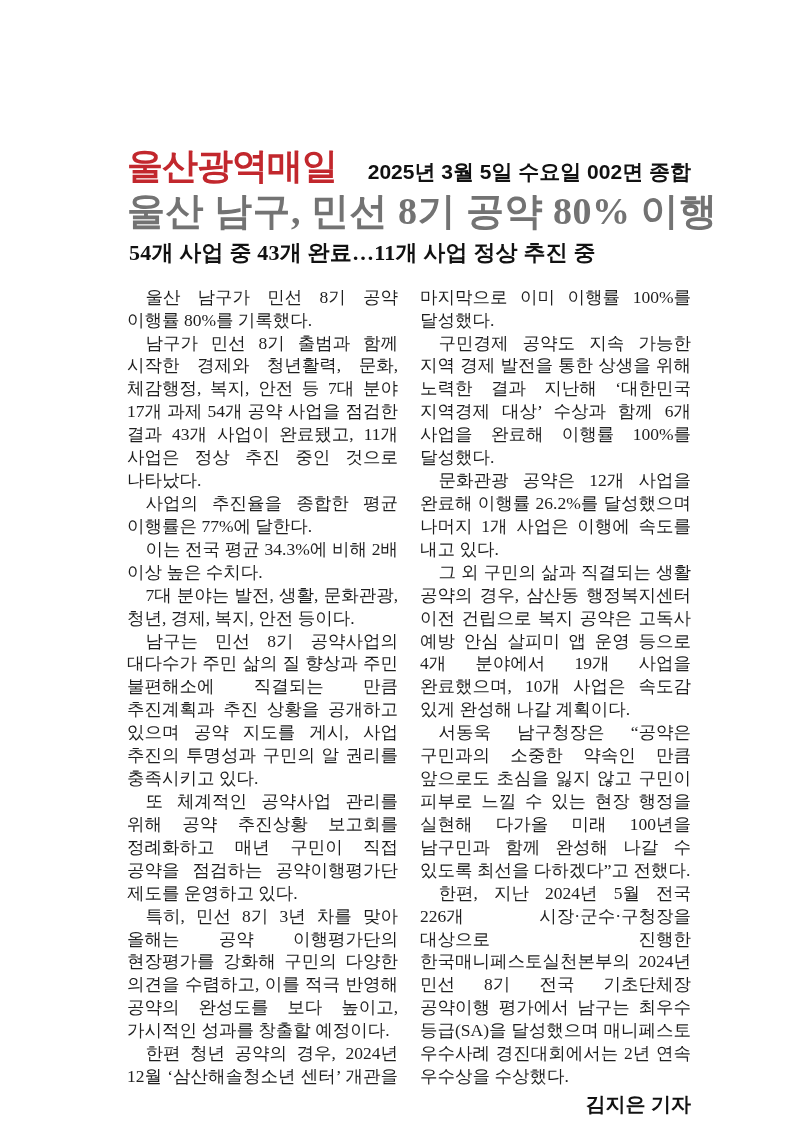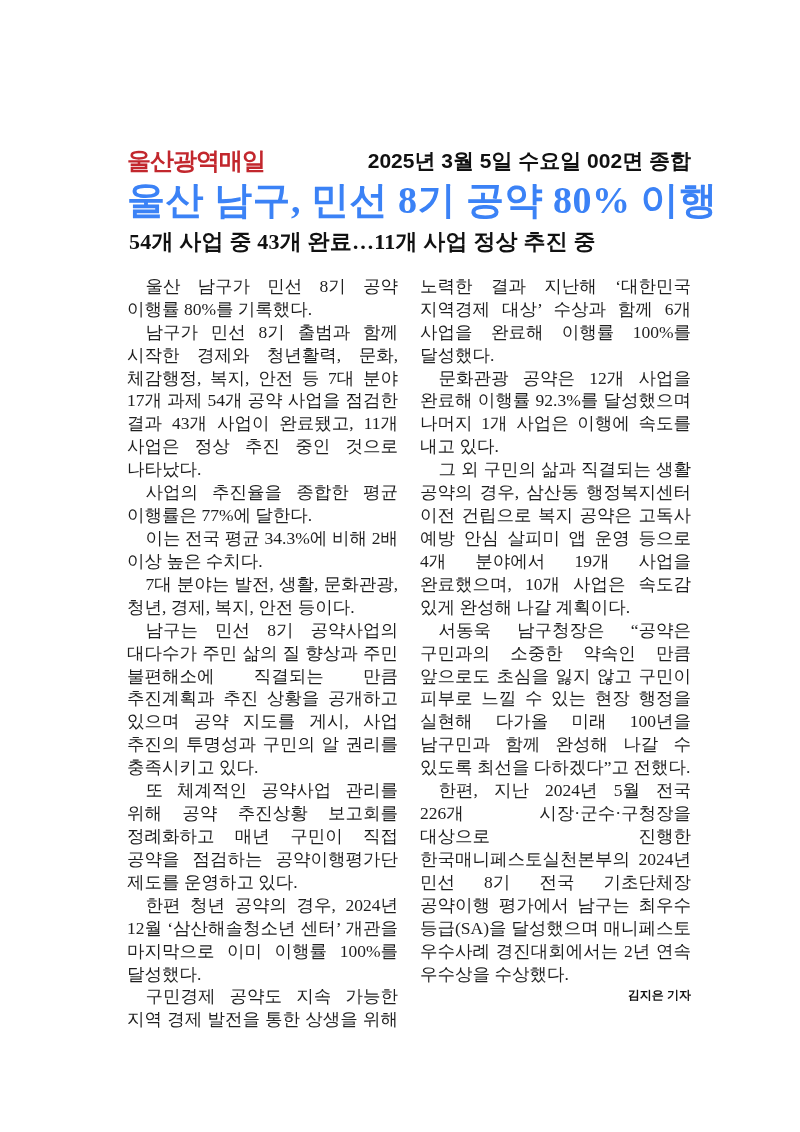--- a/index.html
+++ b/index.html
@@ -24,39 +24,39 @@
   }
   .masthead {
     display: flex;
     justify-content: space-between;
     align-items: flex-end;
     margin-bottom: 6px;
   }
   .logo {
     font-family: Liberation Serif, serif;
     font-weight: 800;
-    font-size: 24px;
+    font-size: 36px;
     letter-spacing: -1px;
     line-height: 1;
   }
   .dateline {
     font-family: "Liberation Sans", sans-serif;
     font-weight: 700;
     font-size: 21px;
     color: #111111;
     line-height: 1.2;
     white-space: nowrap;
   }
   .headline {
     margin: 2px 0 4px 0;
     font-size: 38px;
     font-weight: 700;
     letter-spacing: 0.5px;
     line-height: 1.15;
-    color: #3b82f6;
+    color: #737373;
     white-space: nowrap;
   }
   .subhead {
     margin: 4px 0 18px 2px;
     font-size: 22px;
     font-weight: 600;
     letter-spacing: 0.2px;
     color: #111111;
   }
   .body-columns {
@@ -71,21 +71,21 @@
     margin: 0;
     text-indent: 1.05em;
     word-break: keep-all;
     overflow-wrap: break-word;
   }
   .byline {
     margin: 3px 0 0 0;
     text-align: right;
     font-family: "Liberation Sans", sans-serif;
     font-weight: 700;
-    font-size: 12px;
+    font-size: 20px;
     color: #111111;
   }
 </style>
 </head>
 <body>
 
 <div class="page" style="background: rgb(255, 255, 255);">
   <div class="content">
 
     <div class="masthead">
@@ -97,23 +97,24 @@
     <h2 class="subhead">54개 사업 중 43개 완료…11개 사업 정상 추진 중</h2>
 
     <div class="body-columns">
       <p class="para">울산 남구가 민선 8기 공약 이행률 80%를 기록했다.</p>
       <p class="para">남구가 민선 8기 출범과 함께 시작한 경제와 청년활력, 문화, 체감행정, 복지, 안전 등 7대 분야 17개 과제 54개 공약 사업을 점검한 결과 43개 사업이 완료됐고, 11개 사업은 정상 추진 중인 것으로 나타났다.</p>
       <p class="para">사업의 추진율을 종합한 평균 이행률은 77%에 달한다.</p>
       <p class="para">이는 전국 평균 34.3%에 비해 2배 이상 높은 수치다.</p>
       <p class="para">7대 분야는 발전, 생활, 문화관광, 청년, 경제, 복지, 안전 등이다.</p>
       <p class="para">남구는 민선 8기 공약사업의 대다수가 주민 삶의 질 향상과 주민 불편해소에 직결되는 만큼 추진계획과 추진 상황을 공개하고 있으며 공약 지도를 게시, 사업 추진의 투명성과 구민의 알 권리를 충족시키고 있다.</p>
       <p class="para">또 체계적인 공약사업 관리를 위해 공약 추진상황 보고회를 정례화하고 매년 구민이 직접 공약을 점검하는 공약이행평가단 제도를 운영하고 있다.</p>
+      <p class="para">특히, 민선 8기 3년 차를 맞아 올해는 공약 이행평가단의 현장평가를 강화해 구민의 다양한 의견을 수렴하고, 이를 적극 반영해 공약의 완성도를 보다 높이고, 가시적인 성과를 창출할 예정이다.</p>
       <p class="para">한편 청년 공약의 경우, 2024년 12월 ‘삼산해솔청소년 센터’ 개관을 마지막으로 이미 이행률 100%를 달성했다.</p>
       <p class="para">구민경제 공약도 지속 가능한 지역 경제 발전을 통한 상생을 위해 노력한 결과 지난해 ‘대한민국 지역경제 대상’ 수상과 함께 6개 사업을 완료해 이행률 100%를 달성했다.</p>
-      <p class="para">문화관광 공약은 12개 사업을 완료해 이행률 92.3%를 달성했으며 나머지 1개 사업은 이행에 속도를 내고 있다.</p>
+      <p class="para">문화관광 공약은 12개 사업을 완료해 이행률 26.2%를 달성했으며 나머지 1개 사업은 이행에 속도를 내고 있다.</p>
       <p class="para">그 외 구민의 삶과 직결되는 생활 공약의 경우, 삼산동 행정복지센터 이전 건립으로 복지 공약은 고독사 예방 안심 살피미 앱 운영 등으로 4개 분야에서 19개 사업을 완료했으며, 10개 사업은 속도감 있게 완성해 나갈 계획이다.</p>
       <p class="para">서동욱 남구청장은 “공약은 구민과의 소중한 약속인 만큼 앞으로도 초심을 잃지 않고 구민이 피부로 느낄 수 있는 현장 행정을 실현해 다가올 미래 100년을 남구민과 함께 완성해 나갈 수 있도록 최선을 다하겠다”고 전했다.</p>
       <p class="para">한편, 지난 2024년 5월 전국 226개 시장·군수·구청장을 대상으로 진행한 한국매니페스토실천본부의 2024년 민선 8기 전국 기초단체장 공약이행 평가에서 남구는 최우수 등급(SA)을 달성했으며 매니페스토 우수사례 경진대회에서는 2년 연속 우수상을 수상했다.</p>
       <p class="byline">김지은 기자</p>
     </div>
 
   </div>
 </div>
 
 </body></html>

